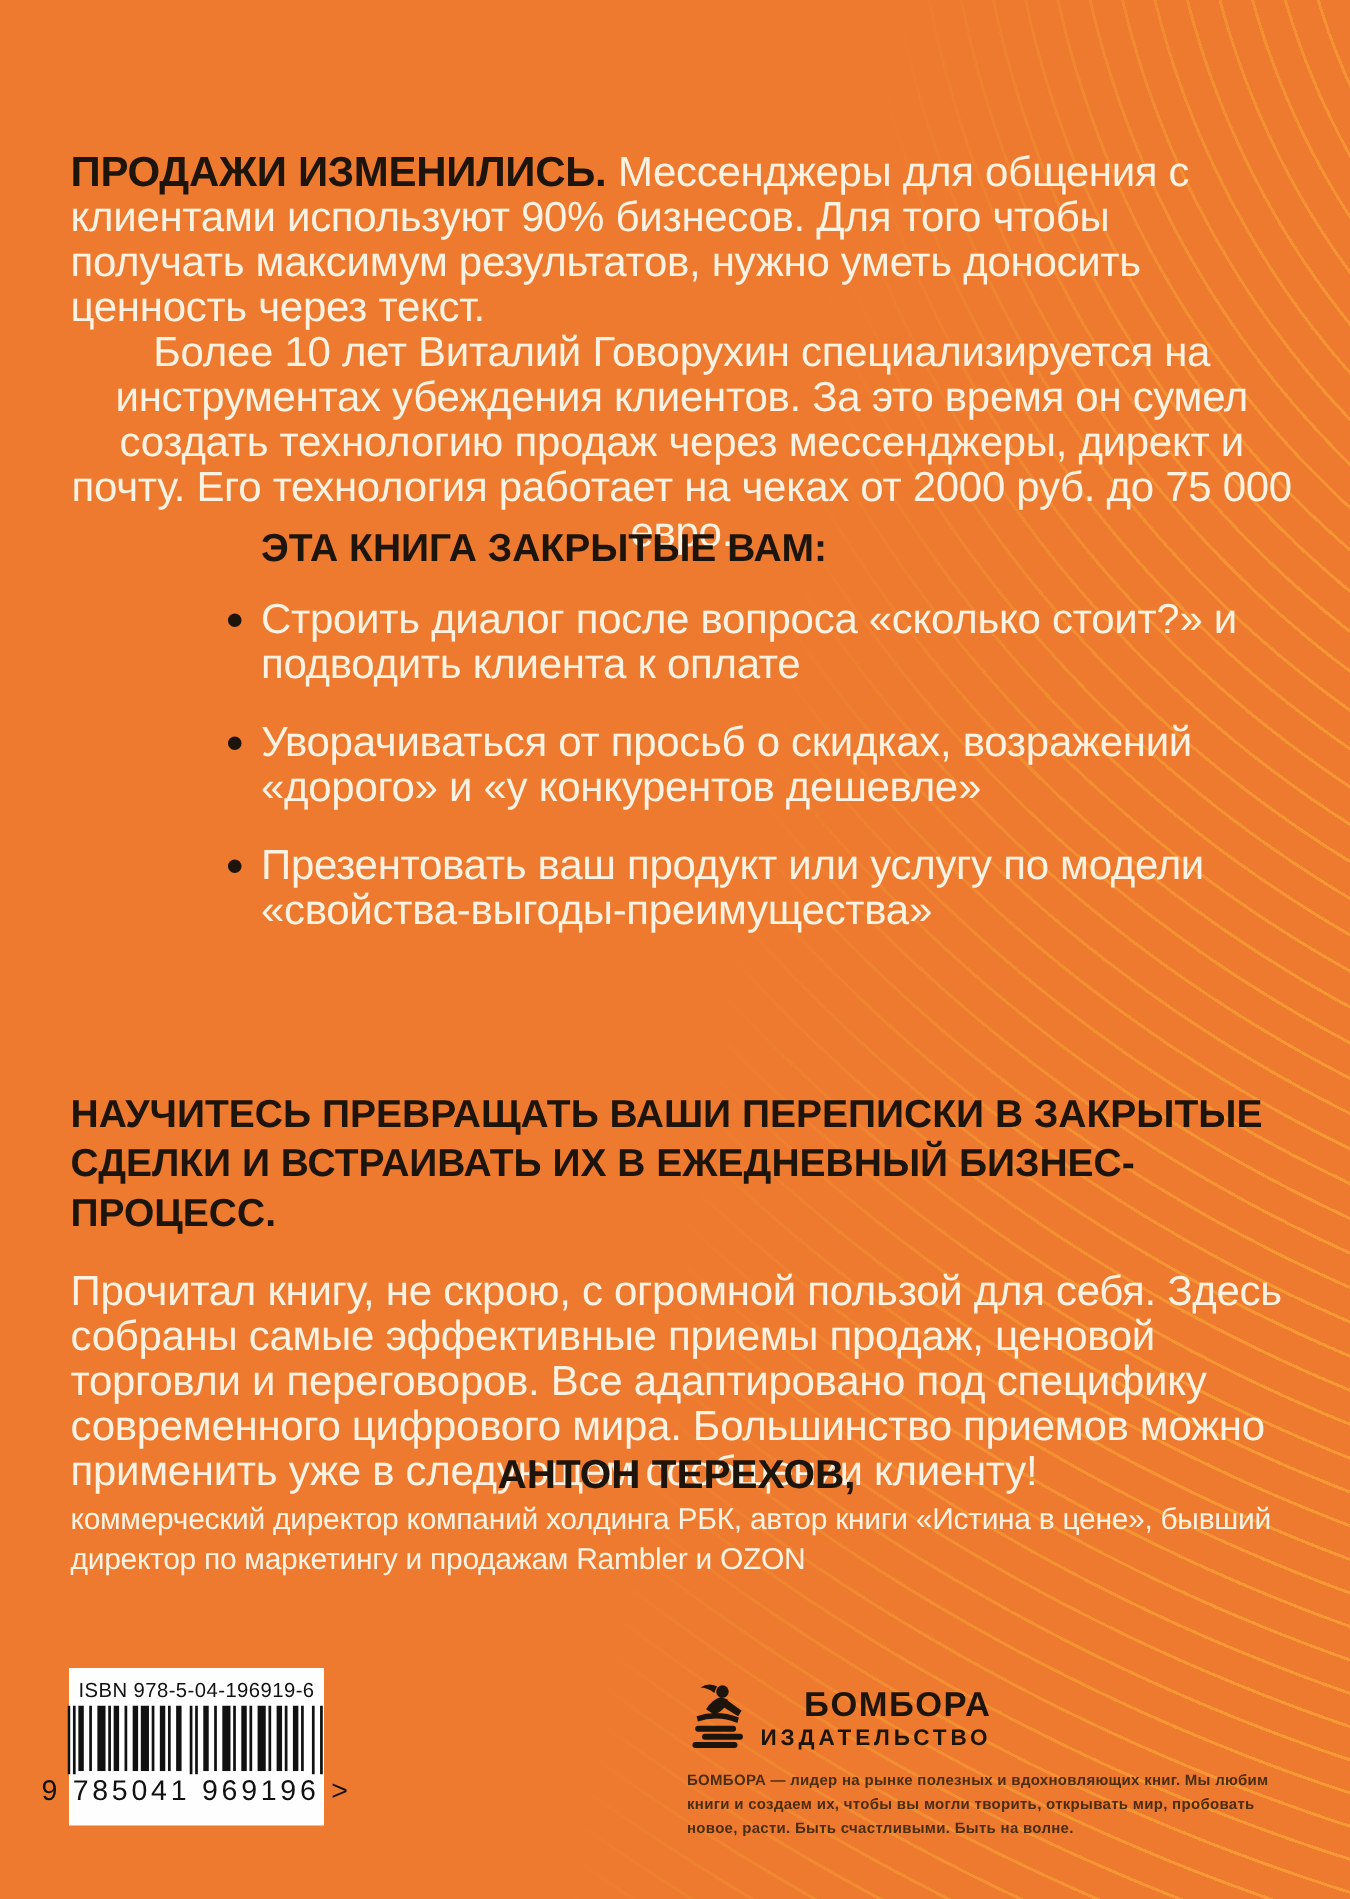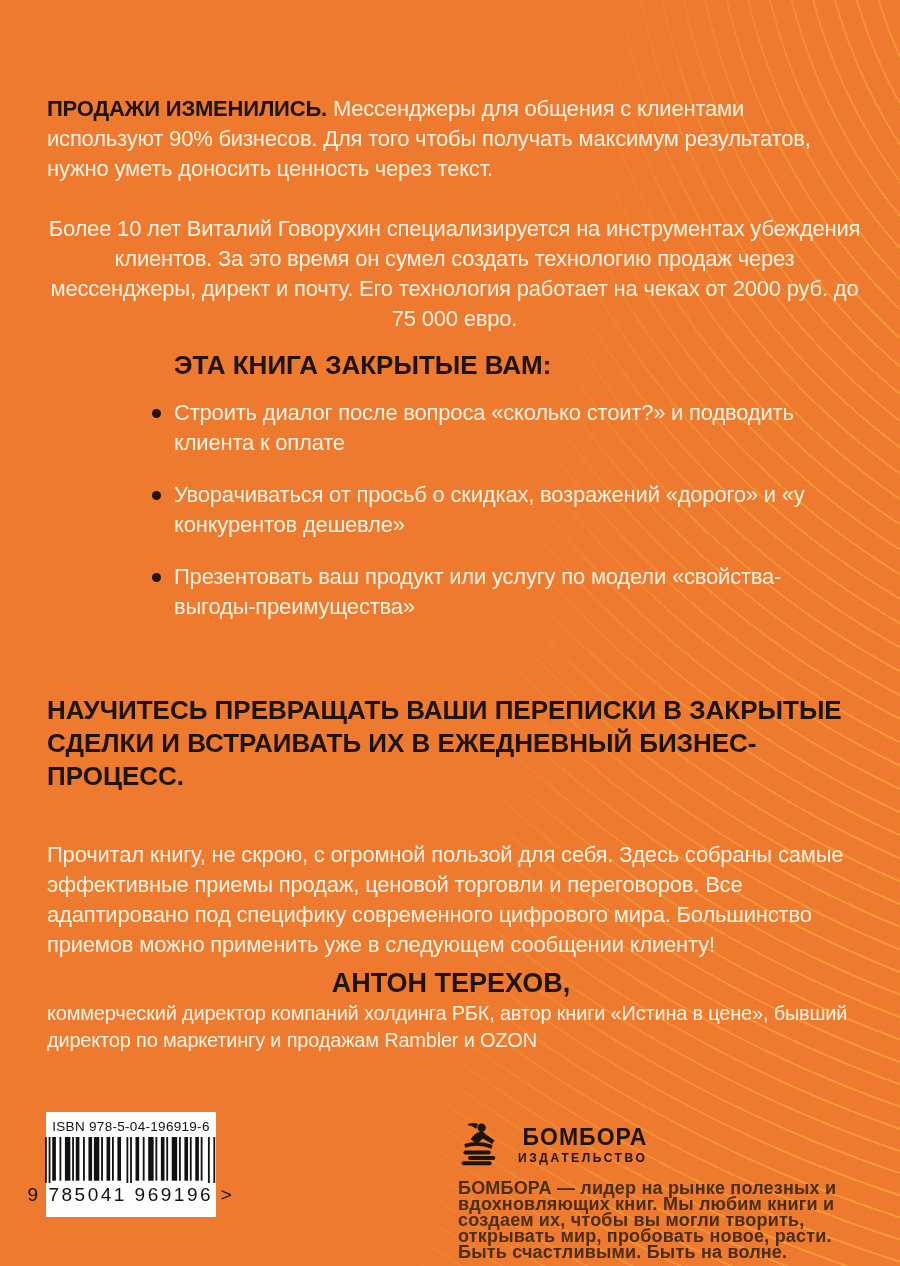--- a/index.html
+++ b/index.html
@@ -15,36 +15,36 @@
   
   .arcs {
     position: absolute; inset: 0; pointer-events: none;
     background: repeating-radial-gradient(circle at 1340px -140px,
       rgba(252,170,50,0) 0px, rgba(252,170,50,0) 19px,
       rgba(253,178,58,0.55) 19px, rgba(253,178,58,0.55) 21px);
     -webkit-mask-image: linear-gradient(100deg, transparent 52%, rgba(0,0,0,.65) 72%, #000 92%);
             mask-image: linear-gradient(100deg, transparent 52%, rgba(0,0,0,.65) 72%, #000 92%);
   }
   .txt { letter-spacing: -0.2px; }
-  .body-text { font-size: 22px; line-height: 30px; }
+  .body-text { font-size: 28px; line-height: 30px; }
   .dark { color: #1D140C; font-weight: bold; }
 
   .intro        { position: absolute; left: 47px; top: 72px;  width: 812px; }
   .about-author { position: absolute; left: 47px; top: 192px; width: 815px; text-align: center; }
 
   .benefits { position: absolute; left: 152px; top: 350px; width: 700px; }
   .benefits-heading { margin: 0 0 18px 22px; font-size: 26px; line-height: 30px; letter-spacing: 0; }
   .benefit-item { display: flex; margin-bottom: 22px; }
   .bullet-dot {
     flex: 0 0 auto; width: 9px; height: 9px; border-radius: 50%;
     background: #1D140C; margin: 11px 13px 0 0;
   }
 
   .cta {
-    position: absolute; left: 47px; top: 668px; width: 822px;
+    position: absolute; left: 47px; top: 700px; width: 822px;
     font-size: 26px; line-height: 33px; letter-spacing: 0;
   }
 
   .testimonial-quote  { position: absolute; left: 47px; top: 818px; width: 818px; }
   .testimonial-author {
     position: absolute; left: 47px; top: 941px; width: 808px;
     text-align: center; font-size: 27px; line-height: 30px; letter-spacing: 0;
   }
   .testimonial-credentials {
     position: absolute; left: 47px; top: 980px; width: 808px;
@@ -58,23 +58,23 @@
     padding-top: 7px; box-sizing: border-box;
   }
   .isbn-label { font-size: 13.5px; letter-spacing: 0.3px; }
   .barcode-bars { width: 172px; height: 46px; margin-top: 3px; }
   .barcode-digits { font-size: 19px; letter-spacing: 2.5px; margin-top: 1px; white-space: pre; }
 
   .publisher { position: absolute; left: 458px; top: 1120px; width: 414px; color: #1D140C; }
   .publisher-row { display: flex; align-items: center; gap: 9px; }
   .publisher-logo { width: 40px; height: 50px; }
   .publisher-name { font-size: 23px; font-weight: bold; letter-spacing: 1px; line-height: 24px; text-align: right; }
-  .publisher-type { font-size: 12px; font-weight: bold; letter-spacing: 2.6px; margin-top: 2px; margin-left: 11px; }
+  .publisher-type { font-size: 15px; font-weight: bold; letter-spacing: 2.6px; margin-top: 2px; }
   .publisher-description {
-    margin-top: 10px; font-size: 18px; line-height: 16px;
+    margin-top: 10px; font-size: 10px; line-height: 16px;
     color: #4B2D12; font-weight: bold; letter-spacing: 0.2px;
   }
 </style>
 </head>
 <body>
 
 <div class="page">
   <div class="arcs"></div>
 
   <p class="intro body-text txt">

